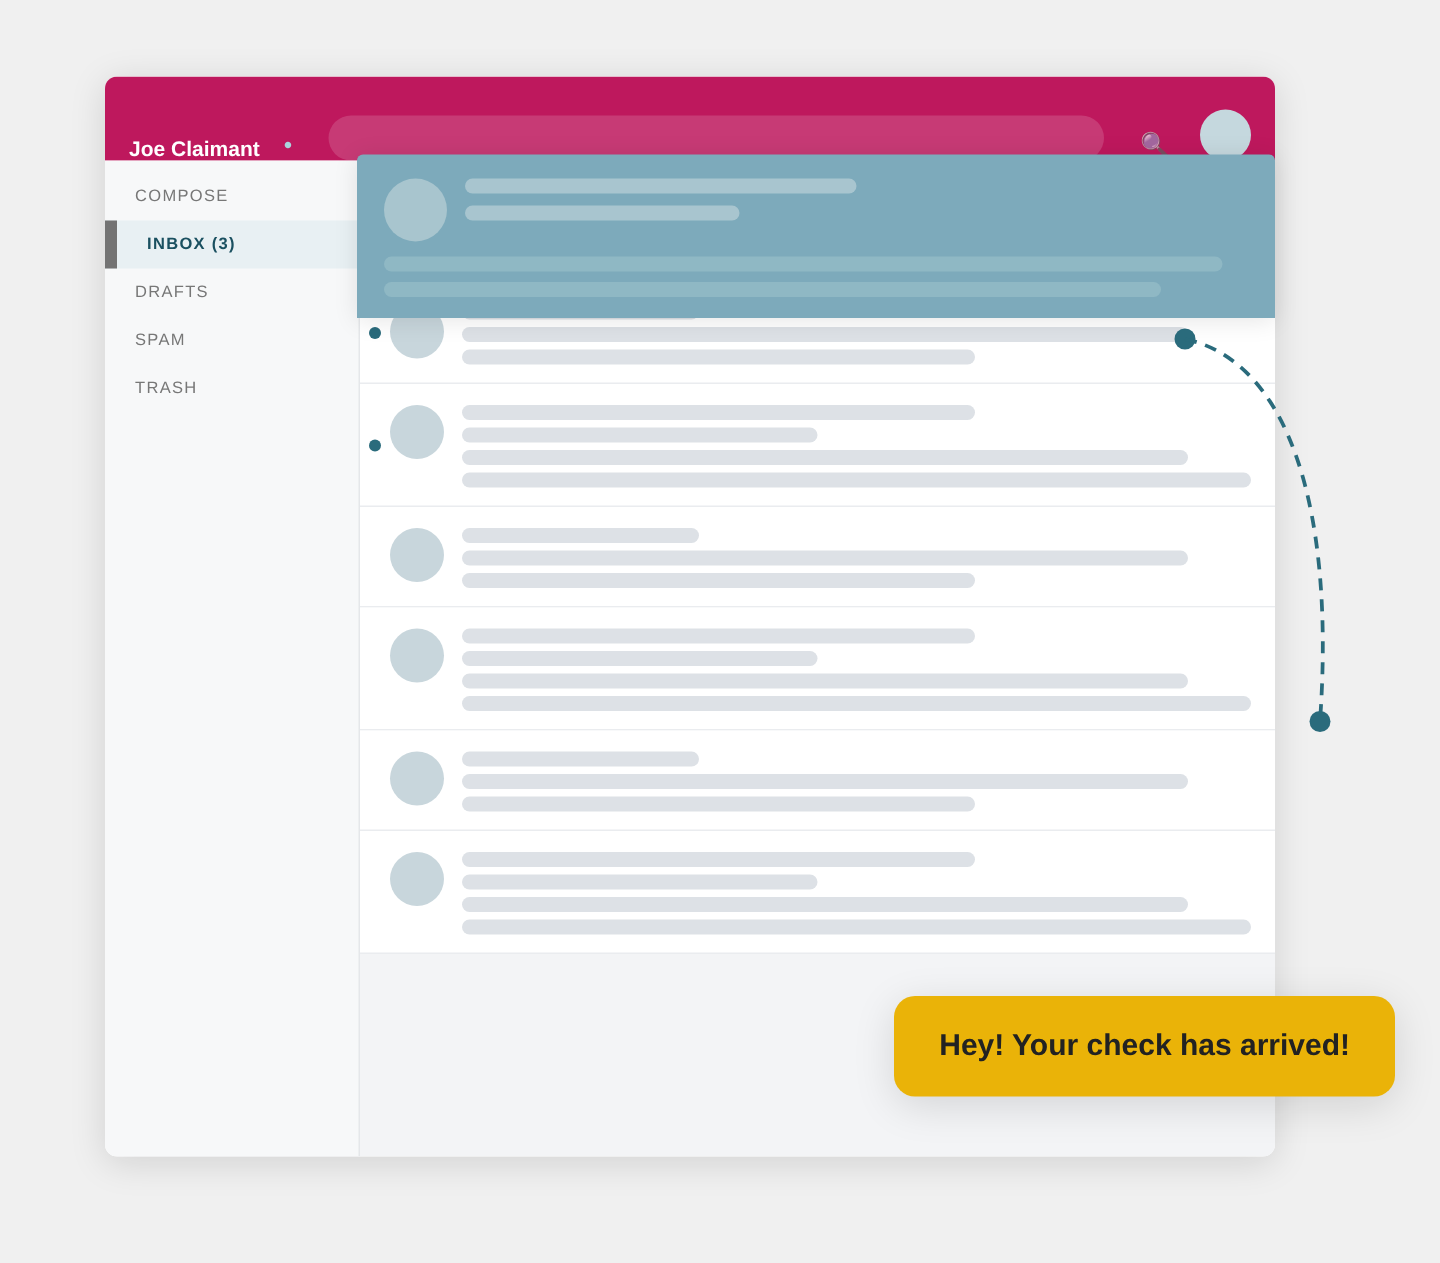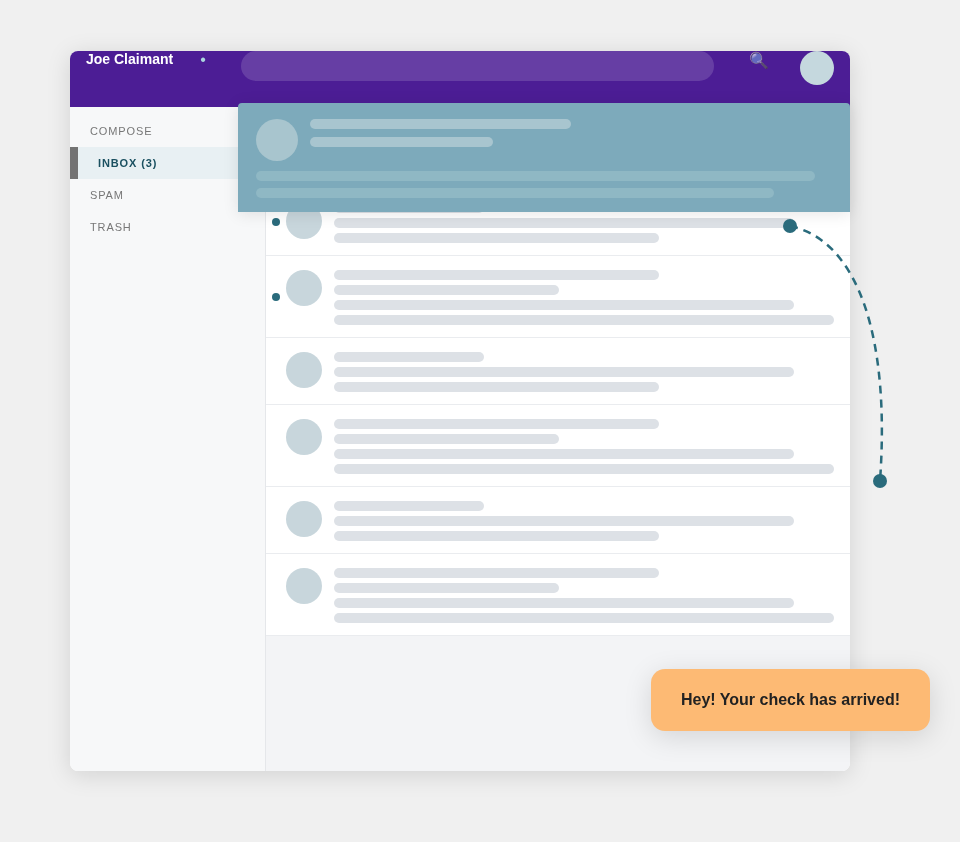--- a/index.html
+++ b/index.html
@@ -30,26 +30,26 @@
       background: #fff;
       border-radius: 8px;
       box-shadow: 0 4px 24px rgba(0,0,0,0.13);
       overflow: hidden;
       display: flex;
       flex-direction: column;
     }
 
     
     .topbar {
-      background: #4c1d95;
+      background: #be185d;
       height: 56px;
       display: flex;
-      align-items: flex-start;
+      align-items: flex-end;
       padding: 0 16px;
-      gap: 27px;
+      gap: 16px;
       flex-shrink: 0;
     }
 
     .topbar-title {
       color: #fff;
       font-size: 14px;
       font-weight: 600;
       white-space: nowrap;
     }
 
@@ -83,21 +83,21 @@
     }
 
     .main-content {
       display: flex;
       flex: 1;
       overflow: hidden;
     }
 
     
     .sidebar {
-      width: 196px;
+      width: 170px;
       background: #f7f8f9;
       border-right: 1px solid #e5e7ea;
       flex-shrink: 0;
       padding-top: 8px;
     }
 
     .sidebar-item {
       padding: 10px 20px;
       font-size: 11px;
       font-weight: 500;
@@ -185,25 +185,25 @@
 
     .email-row.selected .email-avatar {
       background: #7fa8b6;
     }
 
     
     .notification-bubble {
       position: absolute;
       bottom: 80px;
       right: -20px;
-      background: #fdba74;
+      background: #eab308;
       border-radius: 14px;
       padding: 22px 30px;
       box-shadow: 0 6px 28px rgba(0,0,0,0.13);
-      font-size: 16px;
+      font-size: 20px;
       font-weight: 700;
       color: #222;
       white-space: nowrap;
       z-index: 10;
     }
 
     
     .arrow-container {
       position: absolute;
       right: 0px;
@@ -231,20 +231,21 @@
       <div class="topbar-search"></div>
       <span class="topbar-search-icon">🔍</span>
       <div class="topbar-avatar"></div>
     </div>
 
     <div class="main-content">
 
       <div class="sidebar">
         <div class="sidebar-item">COMPOSE</div>
         <div class="sidebar-item active">INBOX (3)</div>
+        <div class="sidebar-item">DRAFTS</div>
         <div class="sidebar-item">SPAM</div>
         <div class="sidebar-item">TRASH</div>
       </div>
 
       <div class="email-list">
 
         <div class="email-row selected">
           <div class="unread-dot"></div>
           <div class="email-avatar"></div>
           <div class="email-body">

